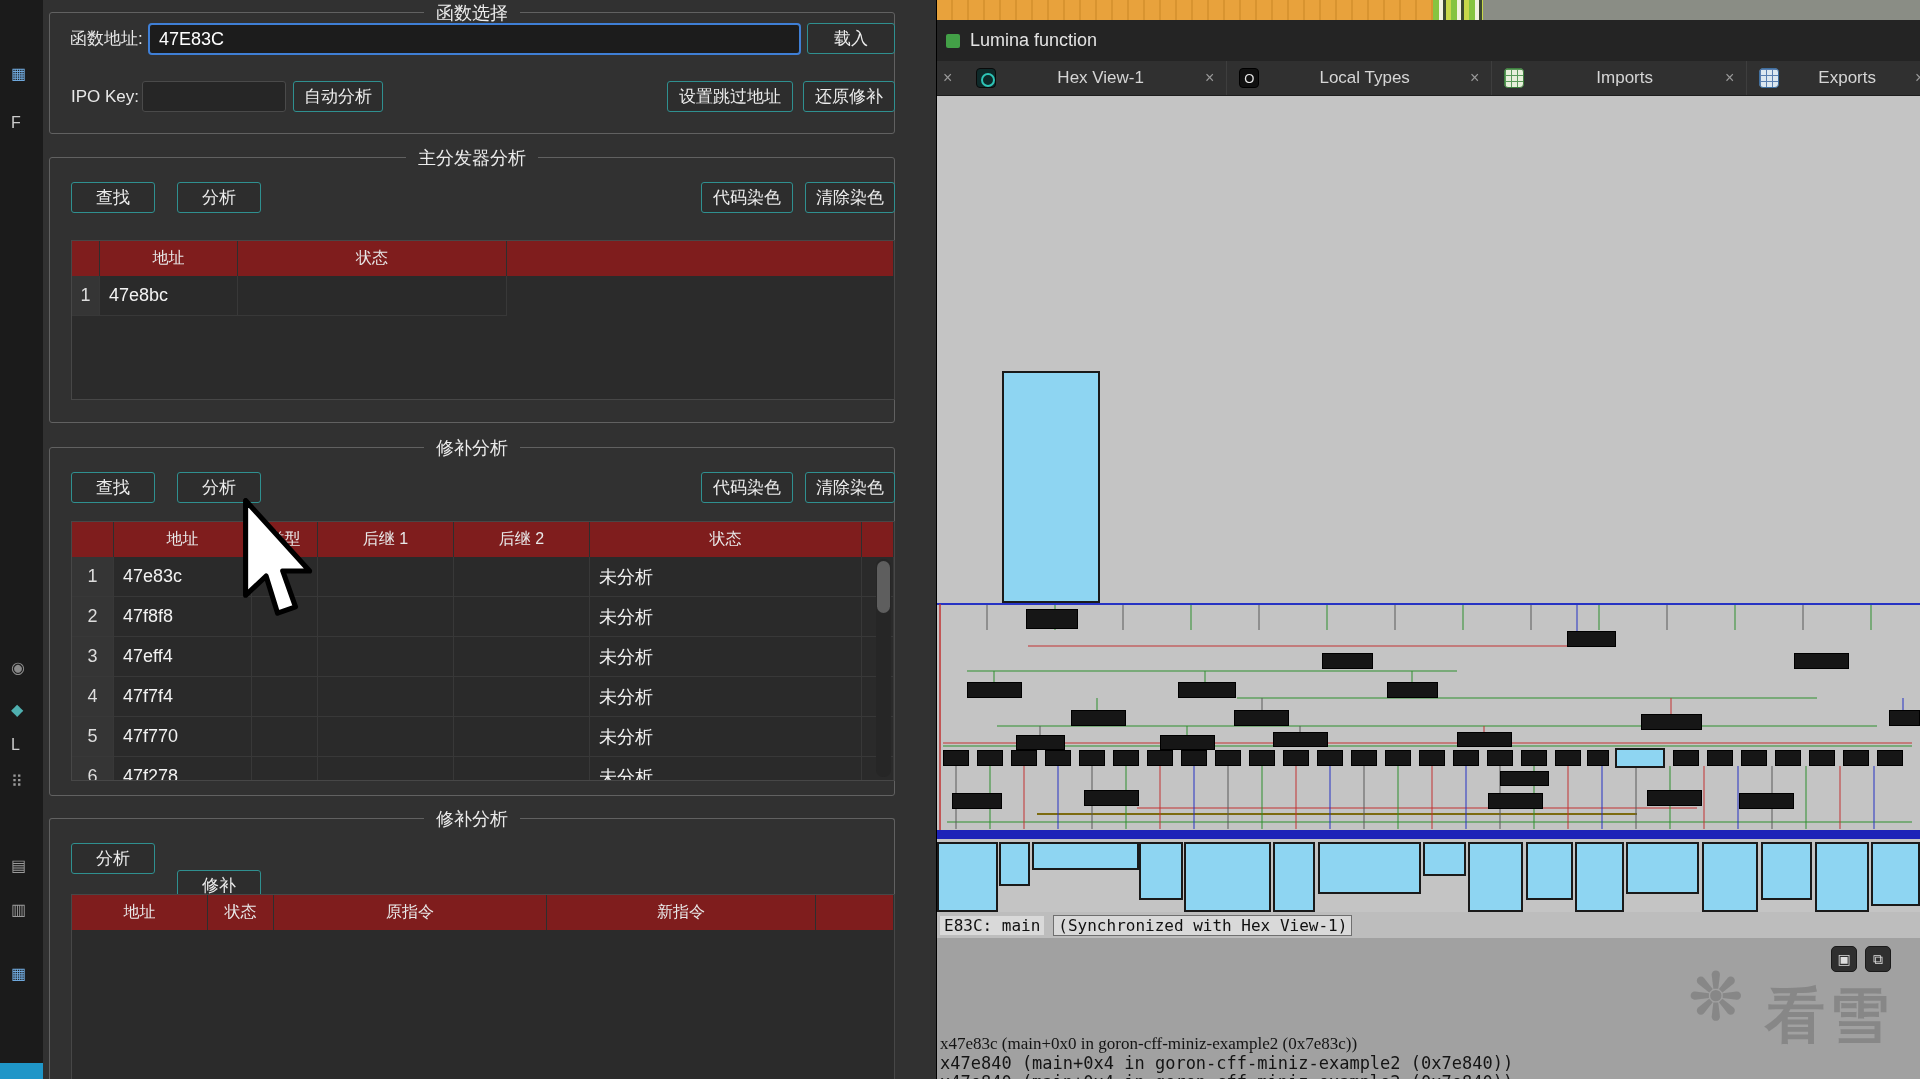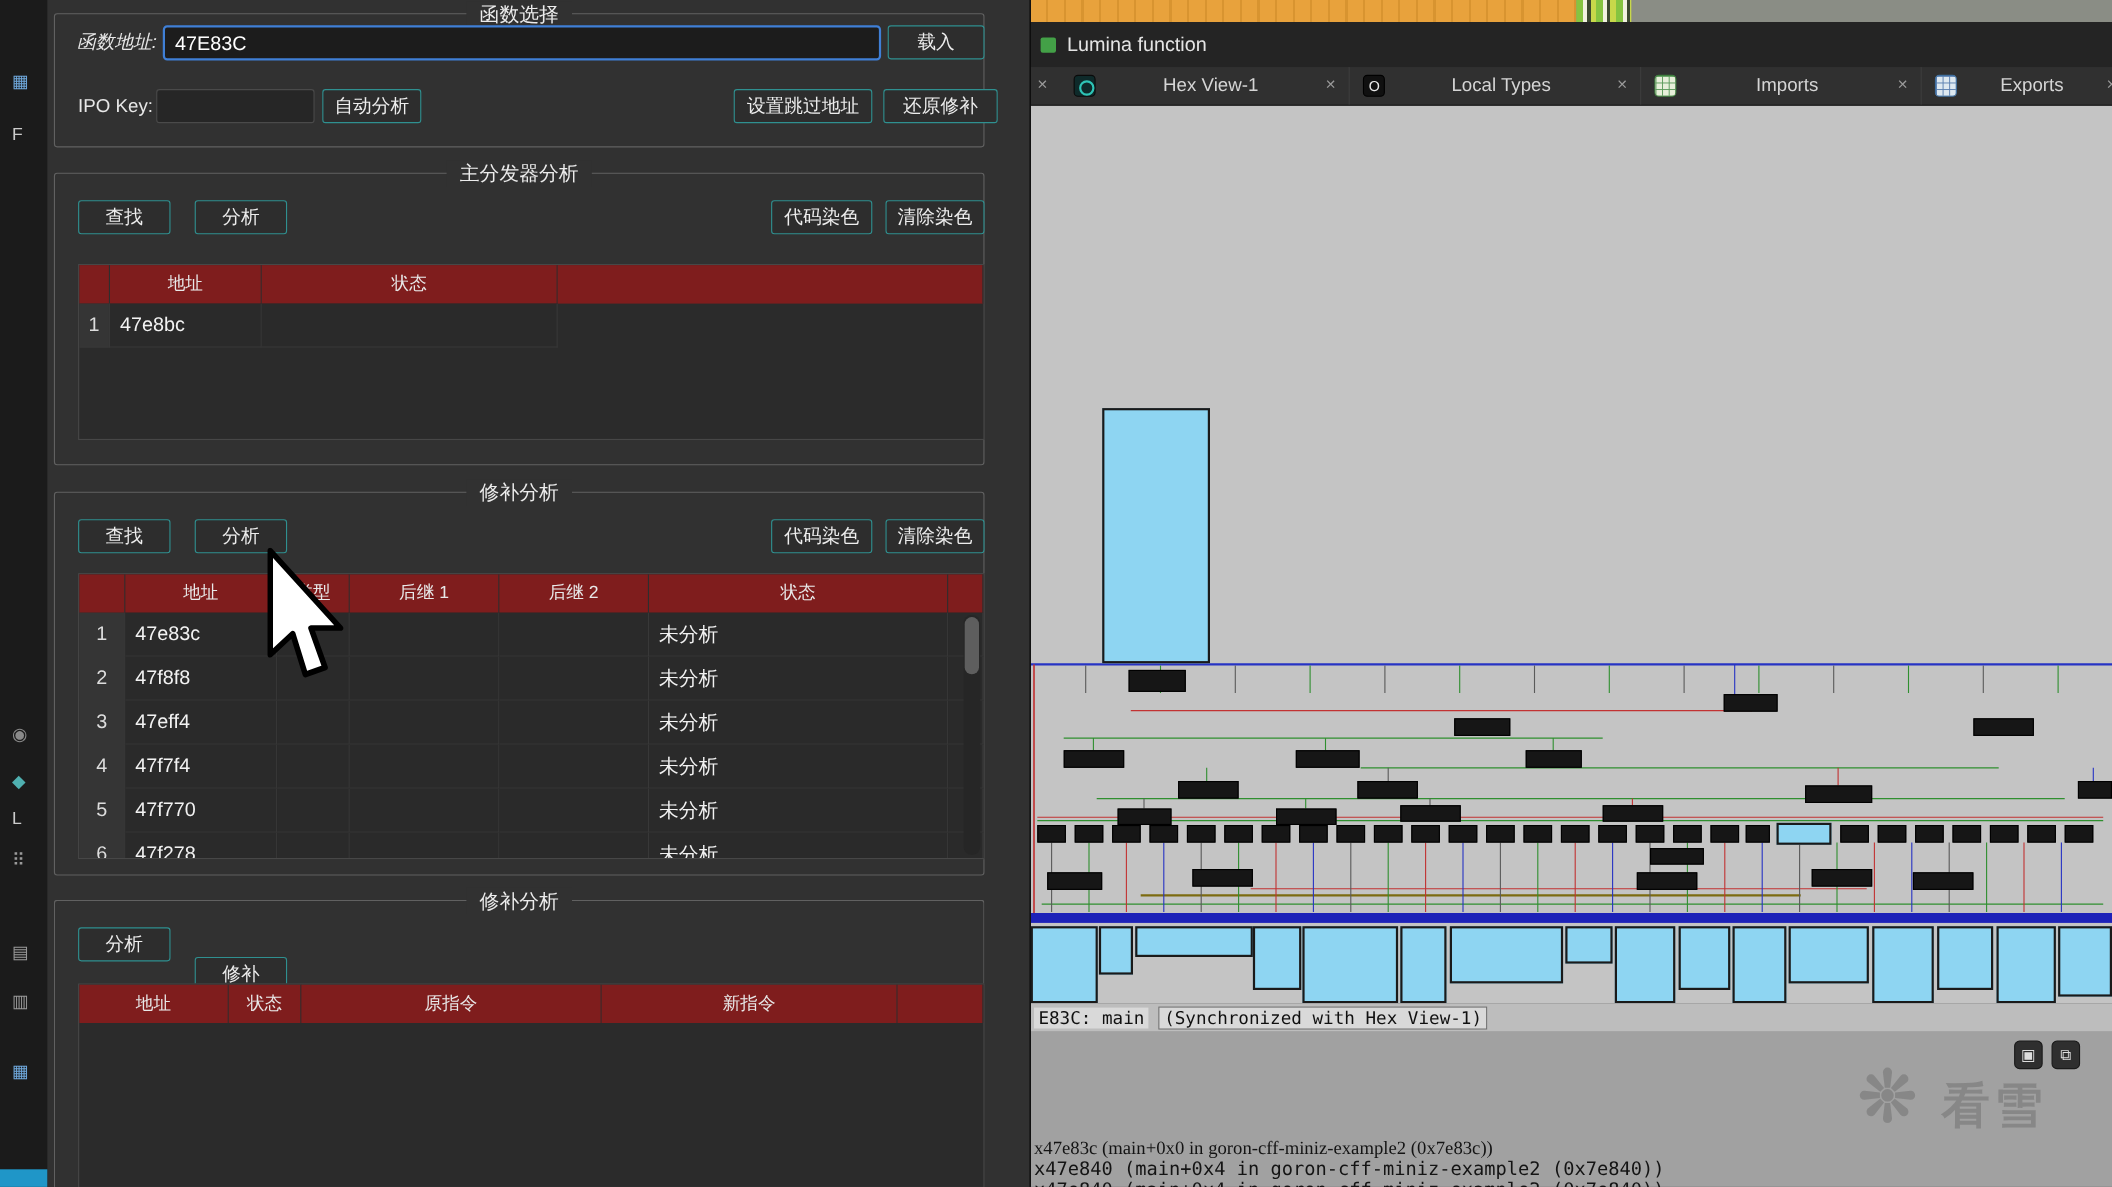--- a/index.html
+++ b/index.html
@@ -79,21 +79,21 @@
     font-family:"DejaVu Sans Mono", monospace; font-size:16px; color:#101010;
     display:flex; align-items:center; padding-left:3px; z-index:2; }
   .status-prefix { background:#d9d9d9; padding:0 4px; }
   .sync-chip { background:#d9d9d9; border:1px solid #6f6f6f; padding:0 4px; margin-left:9px; }
 
   #bottom-area { position:absolute; left:937px; top:938px; width:983px; height:141px; background:#a1a1a1; overflow:hidden; z-index:1; }
   .mini-btn { position:absolute; top:8px; width:26px; height:26px; background:#2f2f2f; border:1px solid #1a1a1a;
     border-radius:5px; color:#dddddd; font-size:14px; display:flex; align-items:center; justify-content:center; }
   .watermark { position:absolute; color:rgba(118,118,118,0.58); font-weight:bold; }
   .wm-glyph { left:752px; top:22px; font-size:64px; }
-  .wm-text { left:828px; top:38px; font-size:44px; letter-spacing:4px; }
+  .wm-text { left:828px; top:38px; font-size:60px; letter-spacing:4px; }
   .out-line { position:absolute; left:3px; font-family:"DejaVu Sans Mono", monospace; font-size:17px; color:#141414; white-space:nowrap; }
 
   #cursor { position:absolute; left:243px; top:498px; z-index:30; }
 </style>
 </head>
 <body>
 
 <div id="left-strip">
   <div id="strip-icons">
       <span class="strip-icon" style="top: 64px; color: rgb(111, 168, 220);">▦</span>
@@ -106,28 +106,28 @@
       <span class="strip-icon" style="top: 900px; color: rgb(154, 154, 154);">▥</span>
       <span class="strip-icon" style="top: 964px; color: rgb(111, 168, 220);">▦</span>
     </div>
   <div class="strip-foot"></div>
 </div>
 
 <div id="plugin-panel">
 
   <div class="groupbox" style="top:12px; height:122px;">
     <div class="group-title">函数选择</div>
-    <span class="flabel" style="left:20px; top:10px;font-style:italic;">函数地址:</span>
+    <span class="flabel" style="left:20px; top:10px;">函数地址:</span>
     <input class="addr-input" style="left: 98px; top: 10px; width: 653px; height: 32px;" value="47E83C">
     <button class="tbtn" style="left:757px; top:10px; width:88px;">载入</button>
     <span class="flabel" style="left:21px; top:68px;">IPO Key:</span>
     <input class="ipo-input" style="left: 92px; top: 68px; width: 144px; height: 31px;" value="">
     <button class="tbtn" style="left:243px; top:68px; width:90px;">自动分析</button>
     <button class="tbtn" style="left:617px; top:68px; width:126px;">设置跳过地址</button>
-    <button class="tbtn" style="left:753px; top:68px; width:104px;">还原修补</button>
+    <button class="tbtn" style="left:753px; top:68px; width:92px;">还原修补</button>
   </div>
 
   <div class="groupbox" style="top:157px; height:266px;">
     <div class="group-title">主分发器分析</div>
     <button class="tbtn" style="left:21px; top:24px; width:84px;">查找</button>
     <button class="tbtn" style="left:127px; top:24px; width:84px;">分析</button>
     <button class="tbtn" style="left:651px; top:24px; width:92px;">代码染色</button>
     <button class="tbtn" style="left:755px; top:24px; width:90px;">清除染色</button>
     <div class="tablebox" id="tbl-disp" style="left:21px; top:82px; width:824px; height:160px;">
         <div class="trow" style="grid-template-columns: 28px 138px 269px 1fr;">

